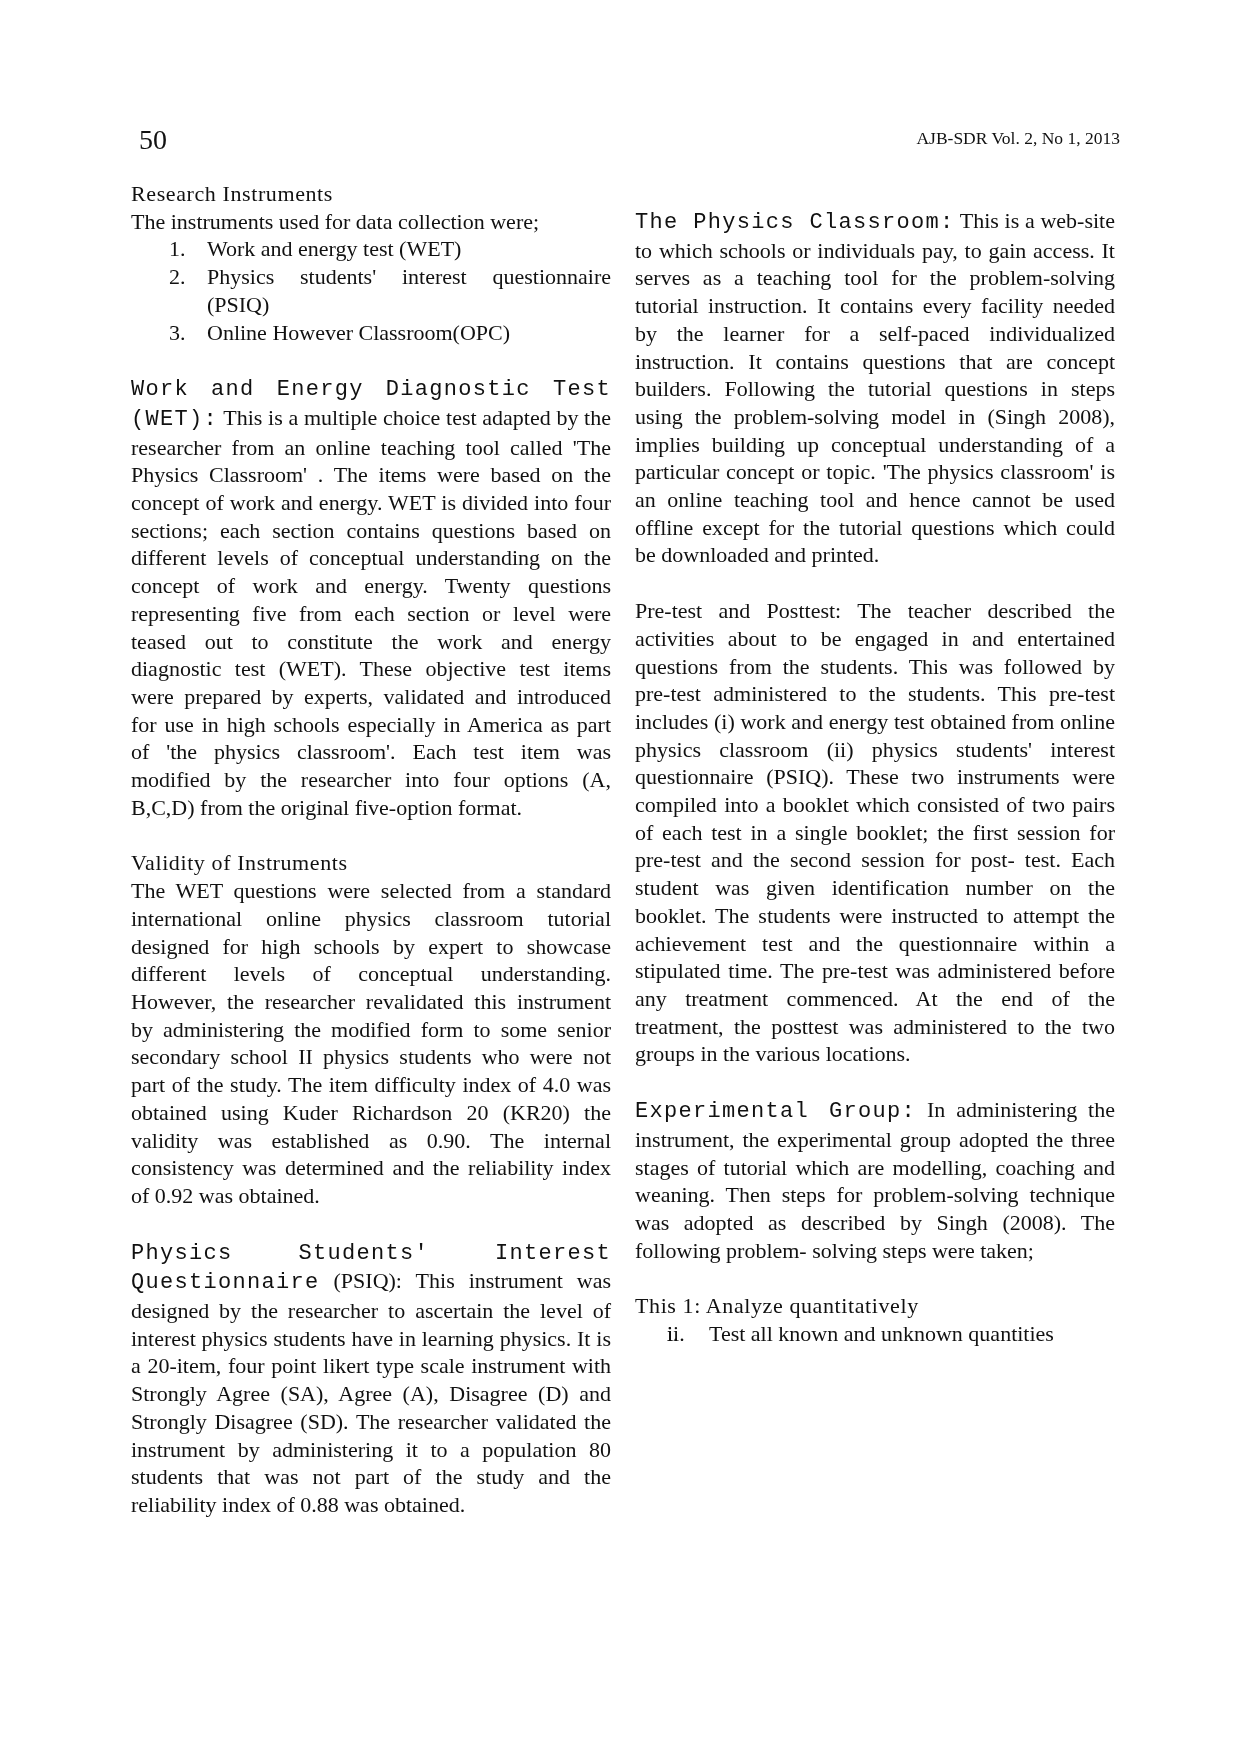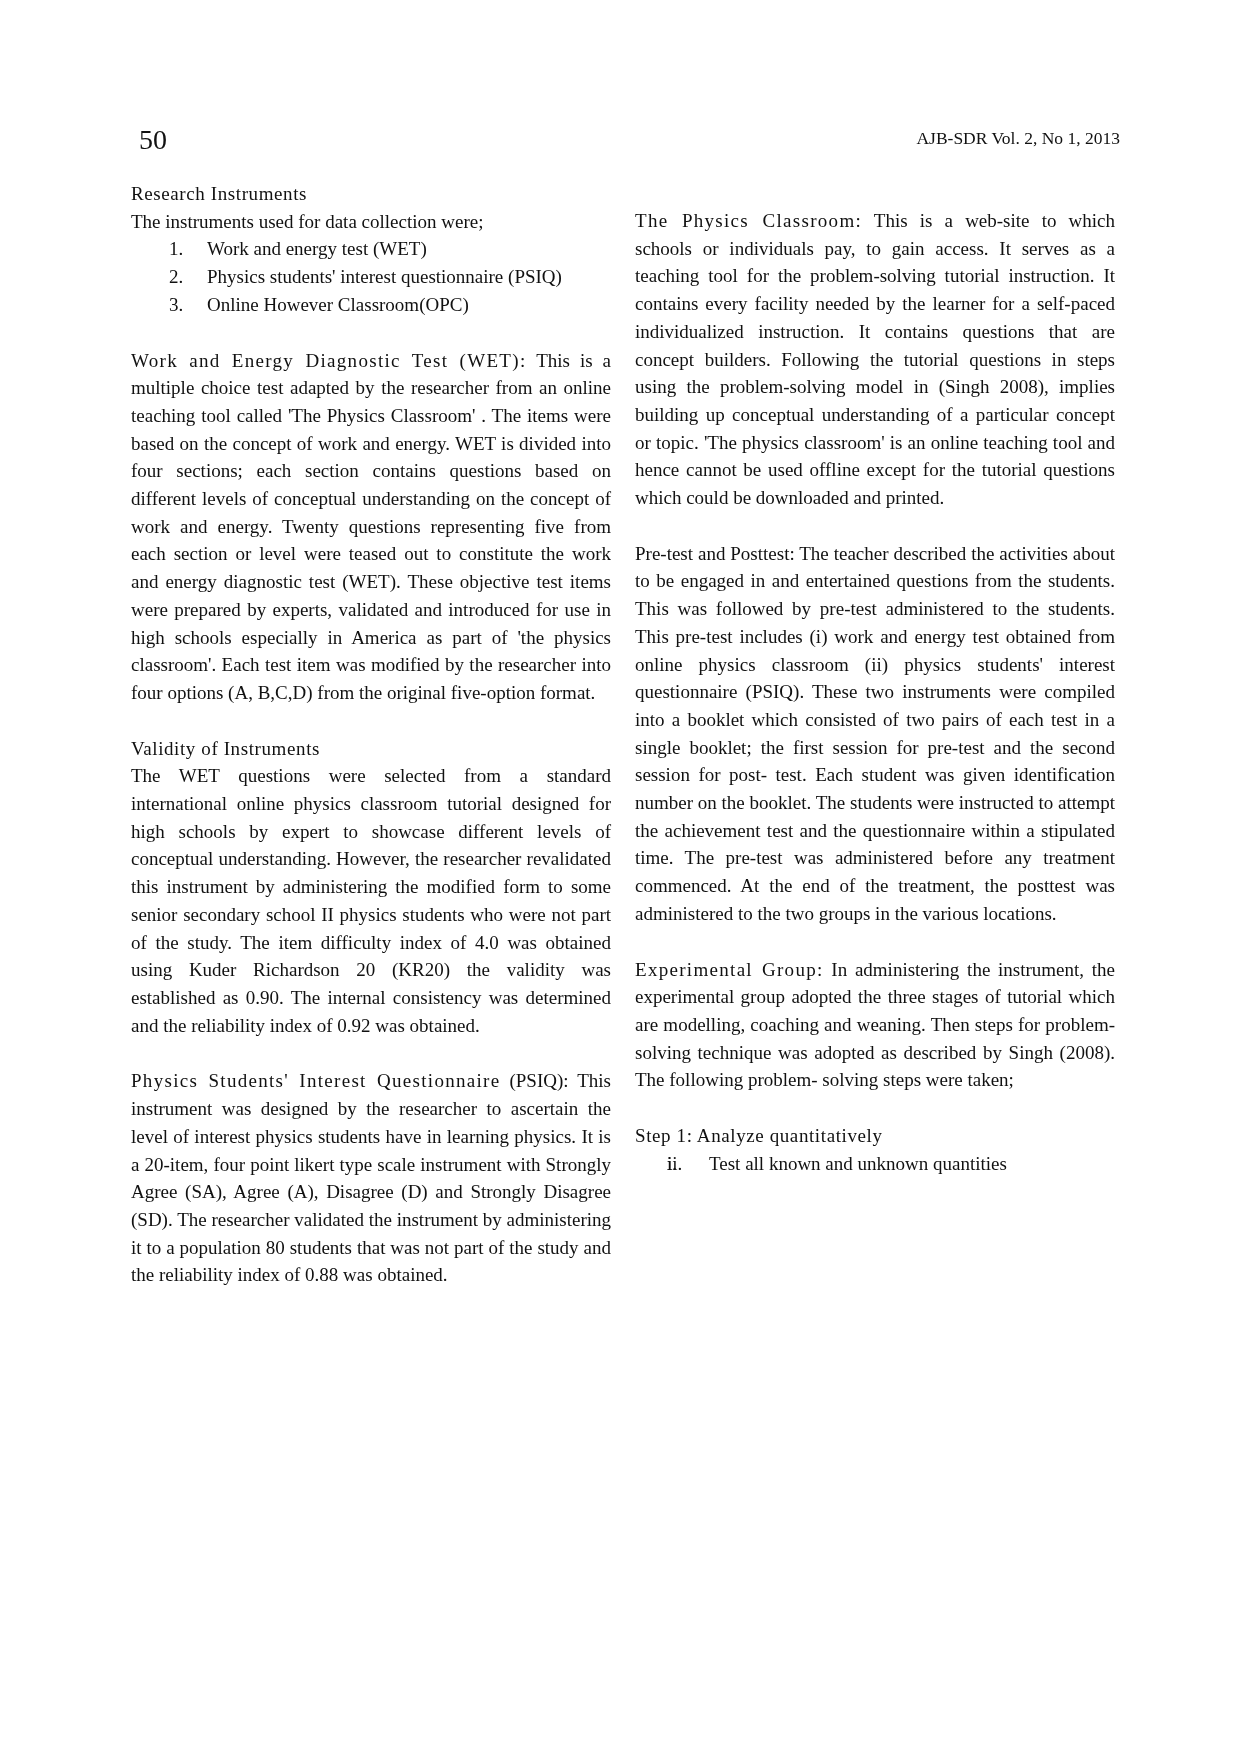--- a/index.html
+++ b/index.html
@@ -1,25 +1,25 @@
 <!DOCTYPE html>
 <html><head>
 <meta charset="utf-8">
 <style>
   html, body { margin: 0; padding: 0; background: #ffffff; }
   body { width: 1241px; height: 1754px; position: relative; overflow: hidden;
          font-family: "Liberation Serif", "DejaVu Serif", serif; color: #111111; }
   .page-number { position: absolute; left: 139px; top: 124px; font-size: 28px; }
   .running-head { position: absolute; right: 121px; top: 128px; font-size: 17.5px; }
-  .col { position: absolute; top: 180px; width: 480px; font-size: 19px; line-height: 27.7px; }
+  .col { position: absolute; top: 180px; width: 480px; font-size: 22px; line-height: 27.7px; }
   .col-left { left: 131px; }
   .col-right { left: 635px; top: 207px; }
   p { margin: 0; text-align: justify; text-align-last: left; }
   .heading { letter-spacing: 0.6px; }
-  .inline-head { letter-spacing: 1.3px; }
+  .inline-head { letter-spacing: 1.3px; font-family: Liberation Mono, monospace; }
   .gap { height: 28px; }
   ol { margin: 0; padding: 0; list-style: none; }
   ol li { position: relative; padding-left: 76px; text-align: justify; text-align-last: left; }
   ol li .num { position: absolute; left: 38px; width: 30px; }
   ol.roman li { padding-left: 74px; }
   ol.roman li .num { left: 32px; width: 30px; text-align: right; }
 </style>
 </head>
 <body>
 
@@ -58,19 +58,19 @@
   <div class="gap"></div>
   <section>
     <p><span>Pre-test and Posttest:</span><span> The teacher described the activities about to be engaged in and entertained questions from the students. This was followed by pre-test administered to the students. This pre-test includes (i) work and energy test obtained from online physics classroom (ii) physics students' interest questionnaire (PSIQ). These two instruments were compiled into a booklet which consisted of two pairs of each test in a single booklet; the first session for pre-test and the second session for post- test. Each student was given identification number on the booklet. The students were instructed to attempt the achievement test and the questionnaire within a stipulated time. The pre-test was administered before any treatment commenced. At the end of the treatment, the posttest was administered to the two groups in the various locations.</span></p>
   </section>
   <div class="gap"></div>
   <section>
     <p><span class="inline-head">Experimental Group:</span><span> In administering the instrument, the experimental group adopted the three stages of tutorial which are modelling, coaching and weaning. Then steps for problem-solving technique was adopted as described by Singh (2008). The following problem- solving steps were taken;</span></p>
   </section>
   <div class="gap"></div>
   <section>
-    <p class="heading">Step 1: Analyze quantitatively</p>
+    <p class="heading">This 1: Analyze quantitatively</p>
     <ol class="roman">
       <li><span class="num">i.</span></li>
       <li><span class="num">ii.</span><span>Test all known and unknown quantities</span></li>
     </ol>
   </section>
 </div>
 
 </body></html>

